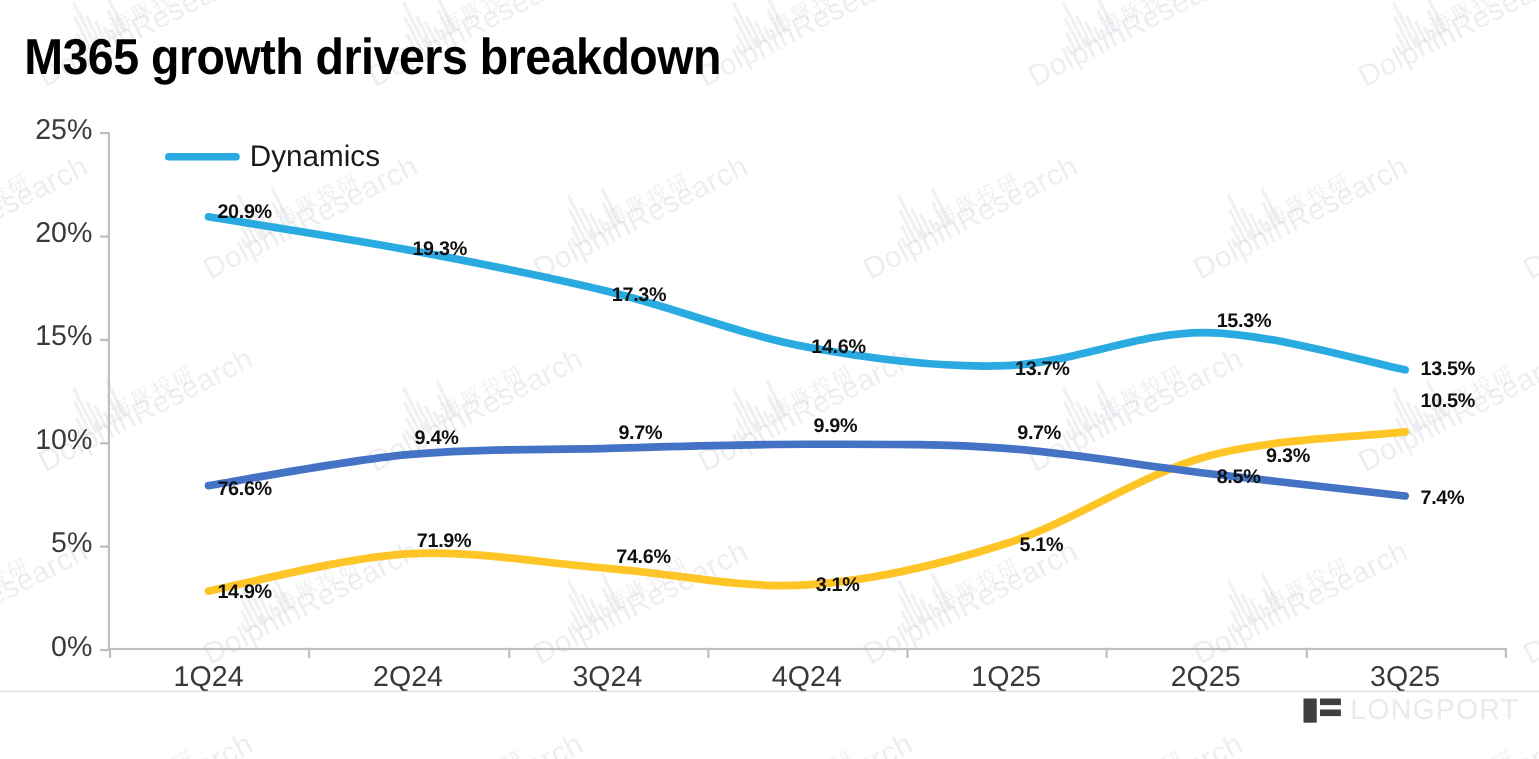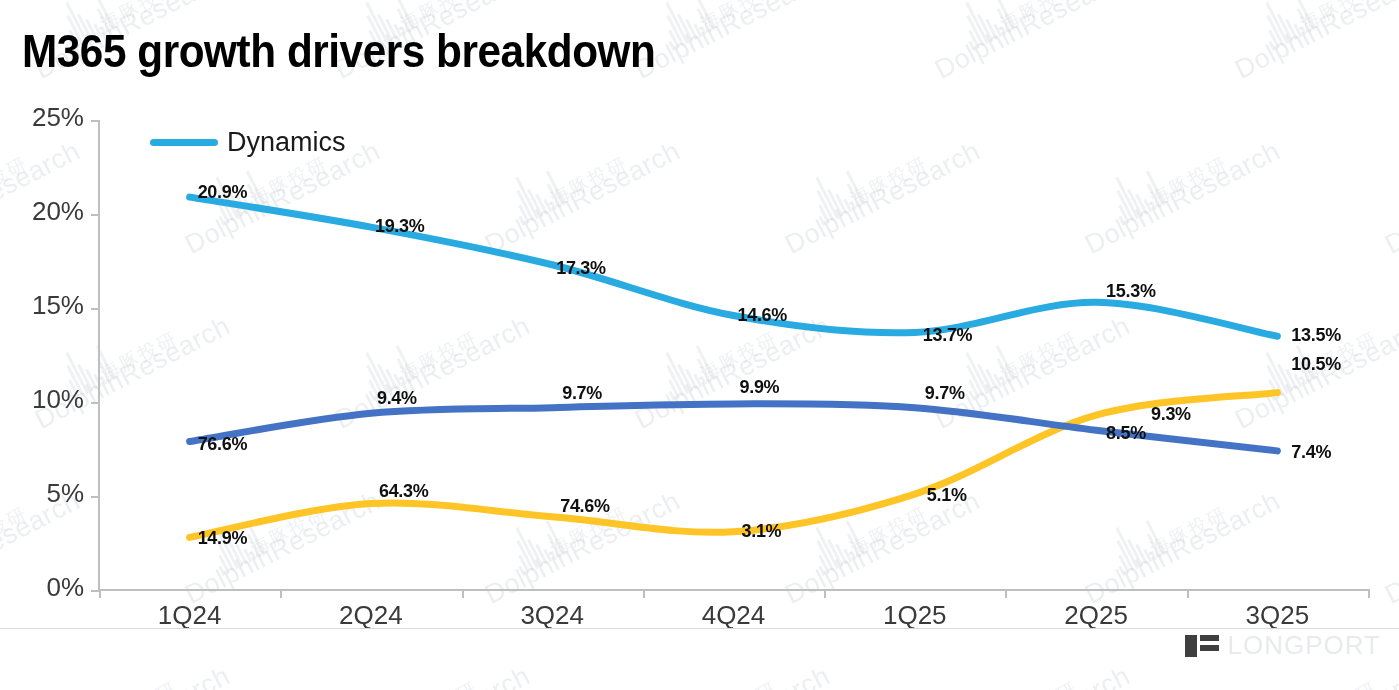--- a/index.html
+++ b/index.html
@@ -254,21 +254,21 @@
 
   <div id="dlabels">
       <div class="dlabel" style="left: 197.643px; top: 182.08px;">20.9%</div>
       <div class="dlabel" style="left: 374.929px; top: 216.16px;">19.3%</div>
       <div class="dlabel" style="left: 556.214px; top: 257.76px;">17.3%</div>
       <div class="dlabel" style="left: 737.5px; top: 304.52px;">14.6%</div>
       <div class="dlabel" style="left: 922.786px; top: 325.44px;">13.7%</div>
       <div class="dlabel" style="left: 1106.07px; top: 281.36px;">15.3%</div>
       <div class="dlabel" style="left: 1291.36px; top: 325.2px;">13.5%</div>
       <div class="dlabel" style="left: 197.643px; top: 528.36px;">14.9%</div>
-      <div class="dlabel" style="left: 378.929px; top: 480.52px;">64.3%</div>
+      <div class="dlabel" style="left: 378.929px; top: 480.52px;">71.9%</div>
       <div class="dlabel" style="left: 560.214px; top: 495.68px;">74.6%</div>
       <div class="dlabel" style="left: 741.5px; top: 520.72px;">3.1%</div>
       <div class="dlabel" style="left: 926.786px; top: 485.12px;">5.1%</div>
       <div class="dlabel" style="left: 1151px; top: 404.16px;">9.3%</div>
       <div class="dlabel" style="left: 1291.36px; top: 353.6px;">10.5%</div>
       <div class="dlabel" style="left: 197.643px; top: 434.48px;">76.6%</div>
       <div class="dlabel" style="left: 376.929px; top: 388.28px;">9.4%</div>
       <div class="dlabel" style="left: 562.214px; top: 382.64px;">9.7%</div>
       <div class="dlabel" style="left: 739.5px; top: 376.88px;">9.9%</div>
       <div class="dlabel" style="left: 924.786px; top: 382.64px;">9.7%</div>

